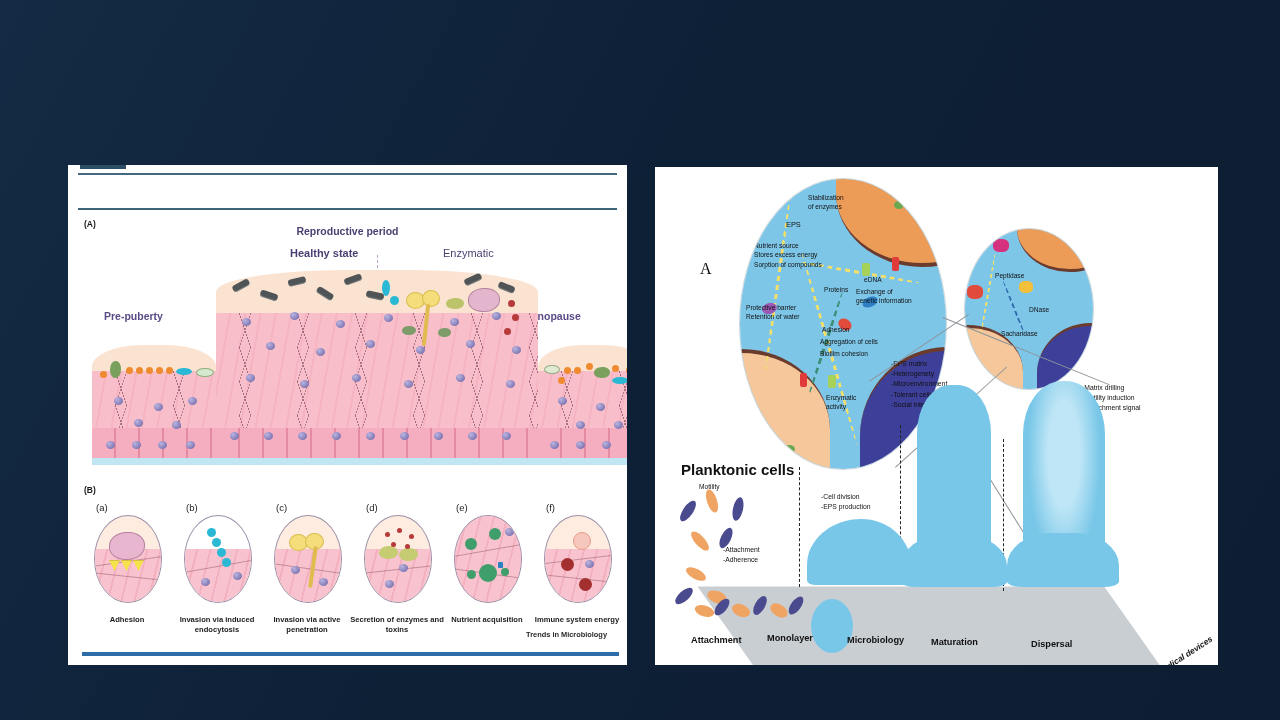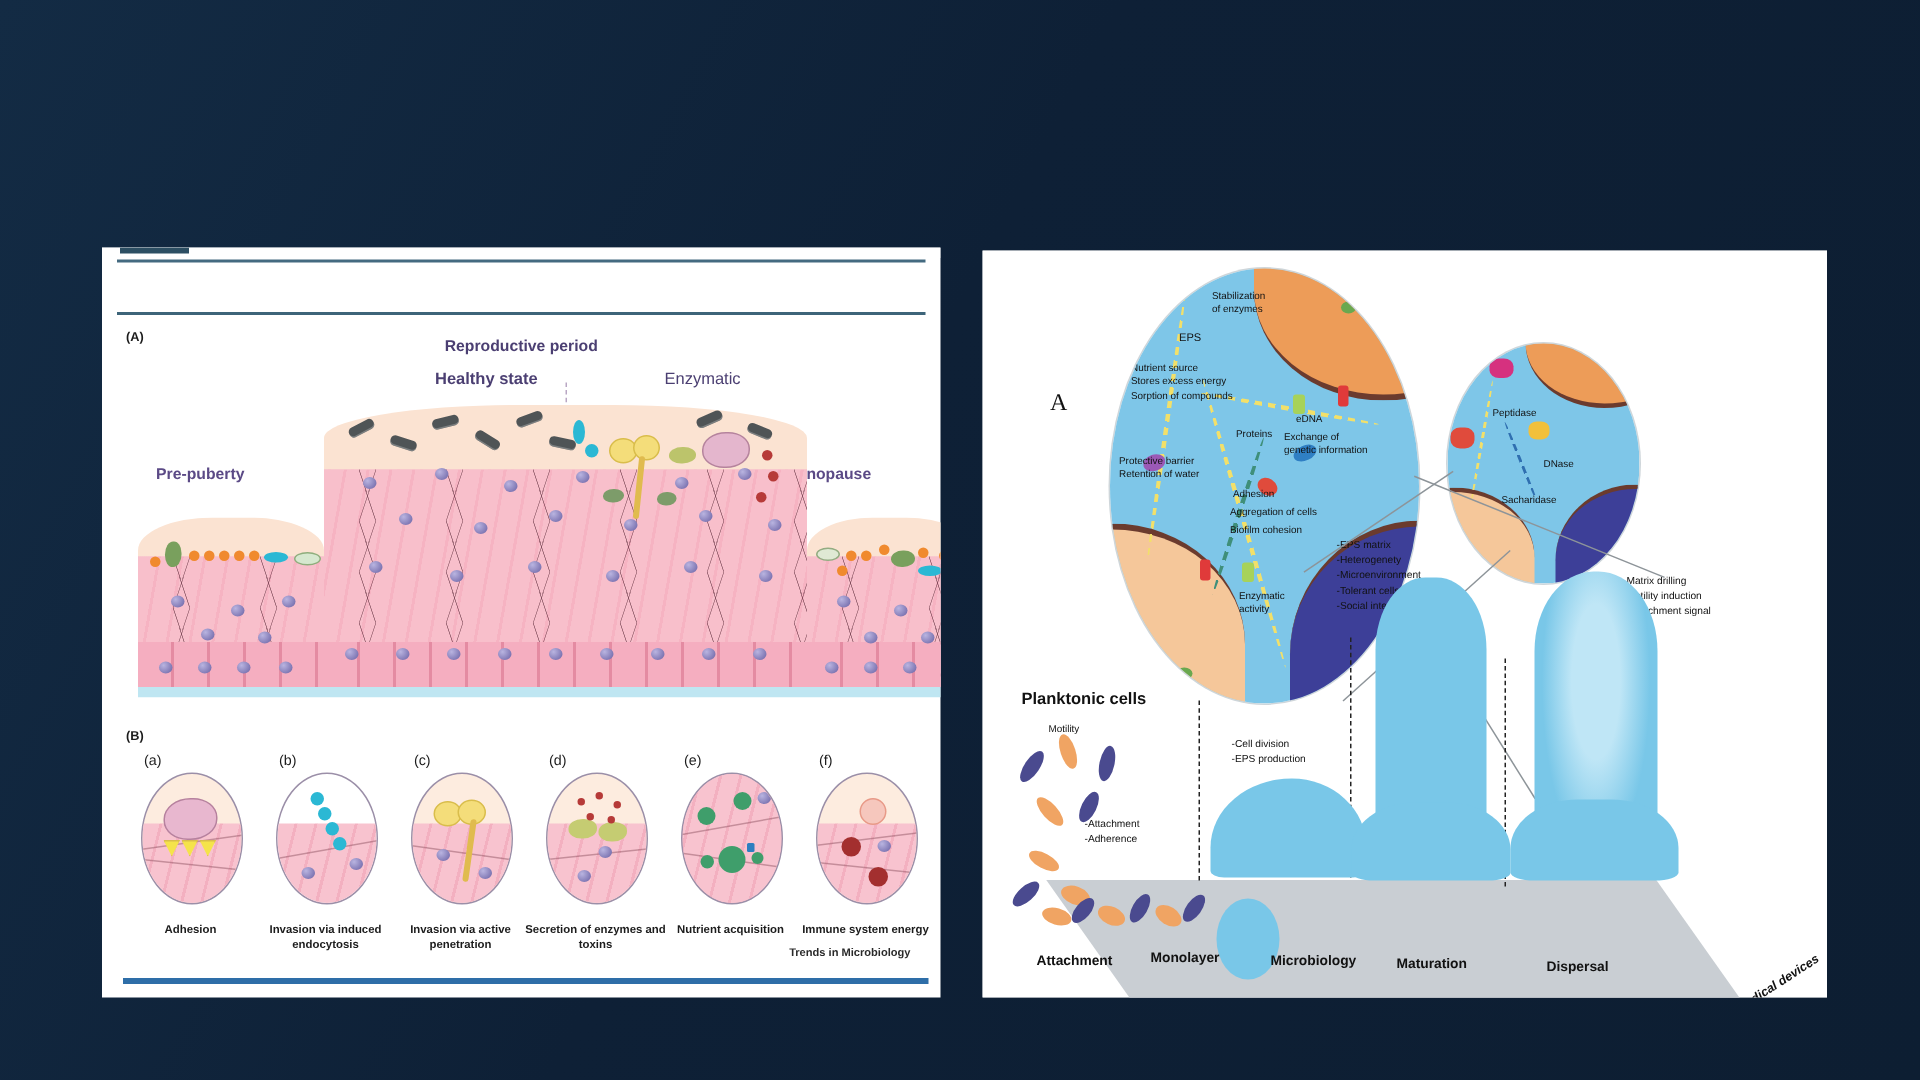--- a/index.html
+++ b/index.html
@@ -417,21 +417,21 @@
 -Tolerant cells
 -Social interactions</div>
       <div class="ann-blk" style="left:427px;top:216px;">-Matrix drilling
 -Motility induction
 -Detachment signal</div>
       <div class="ann-blk" style="left:166px;top:325px;">-Cell division
 -EPS production</div>
       <div class="ann-blk" style="left:68px;top:378px;">-Attachment
 -Adherence</div>
       <div class="ann" style="left:44px;top:315px;">Motility</div>
-      <div class="ann" style="left:26px;top:292px;font-size:11px;font-weight:bold;">Planktonic cells</div>
+      <div class="ann" style="left:26px;top:292px;font-size:15px;font-weight:bold;">Planktonic cells</div>
 
       <div class="leader" style="left:288px;top:150px;width:180px;transform:rotate(22deg);"></div>
       <div class="leader" style="left:214px;top:214px;width:120px;transform:rotate(-34deg);"></div>
       <div class="leader" style="left:240px;top:300px;width:150px;transform:rotate(-42deg);"></div>
       <div class="leader" style="left:300px;top:255px;width:130px;transform:rotate(58deg);"></div>
       <div class="leader" style="left:424px;top:238px;width:6px;height:170px;background:#8d9499;width:1px;transform:none;"></div>
 
       <div class="slab">
         <div class="slab-top"></div>
       </div>

